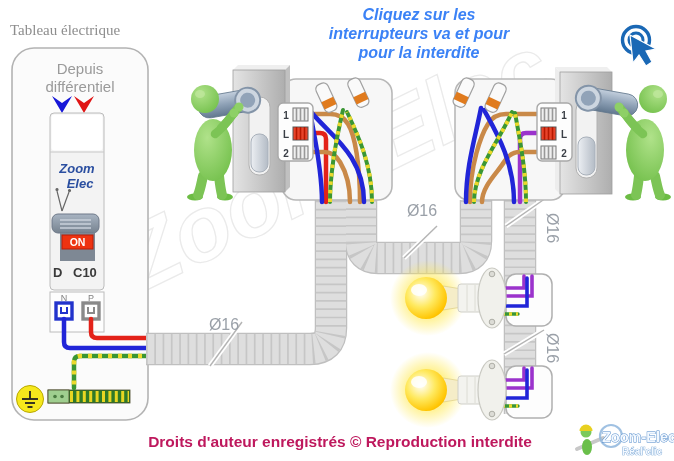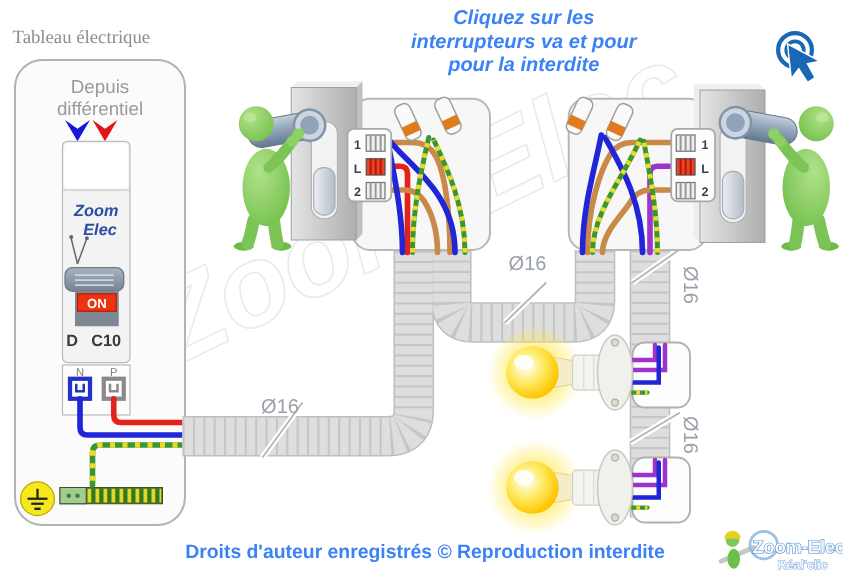--- a/index.html
+++ b/index.html
@@ -2,21 +2,21 @@
 <html><head>
 <meta charset="utf-8">
 <style>
   html,body{margin:0;padding:0;background:#fff;}
   .stage{position:relative;width:674px;height:461px;background:#fff;overflow:hidden;
          font-family:"Liberation Sans",sans-serif;}
   .abs{position:absolute;}
   .panel-label{top:22px;left:10px;font-size:15px;color:#8d8d8d;font-family:Liberation Serif, serif;}
   .title{top:5px;left:290px;width:258px;text-align:center;color:#3b82f6;
          font-weight:bold;font-style:italic;font-size:16px;line-height:19px;}
-  .copyright{top:433px;left:100px;width:480px;text-align:center;color:#3b82f6;
+  .copyright{top:433px;left:100px;width:480px;text-align:center;color:#be185d;
          font-weight:bold;font-size:15.5px;}
   svg text{font-family:"Liberation Sans",sans-serif;}
   .svg-root{position:absolute;top:0;left:0;}
 </style>
 </head>
 <body>
 
 <div class="stage">
 
 <svg class="svg-root" width="674" height="461" viewBox="0 0 674 461">

